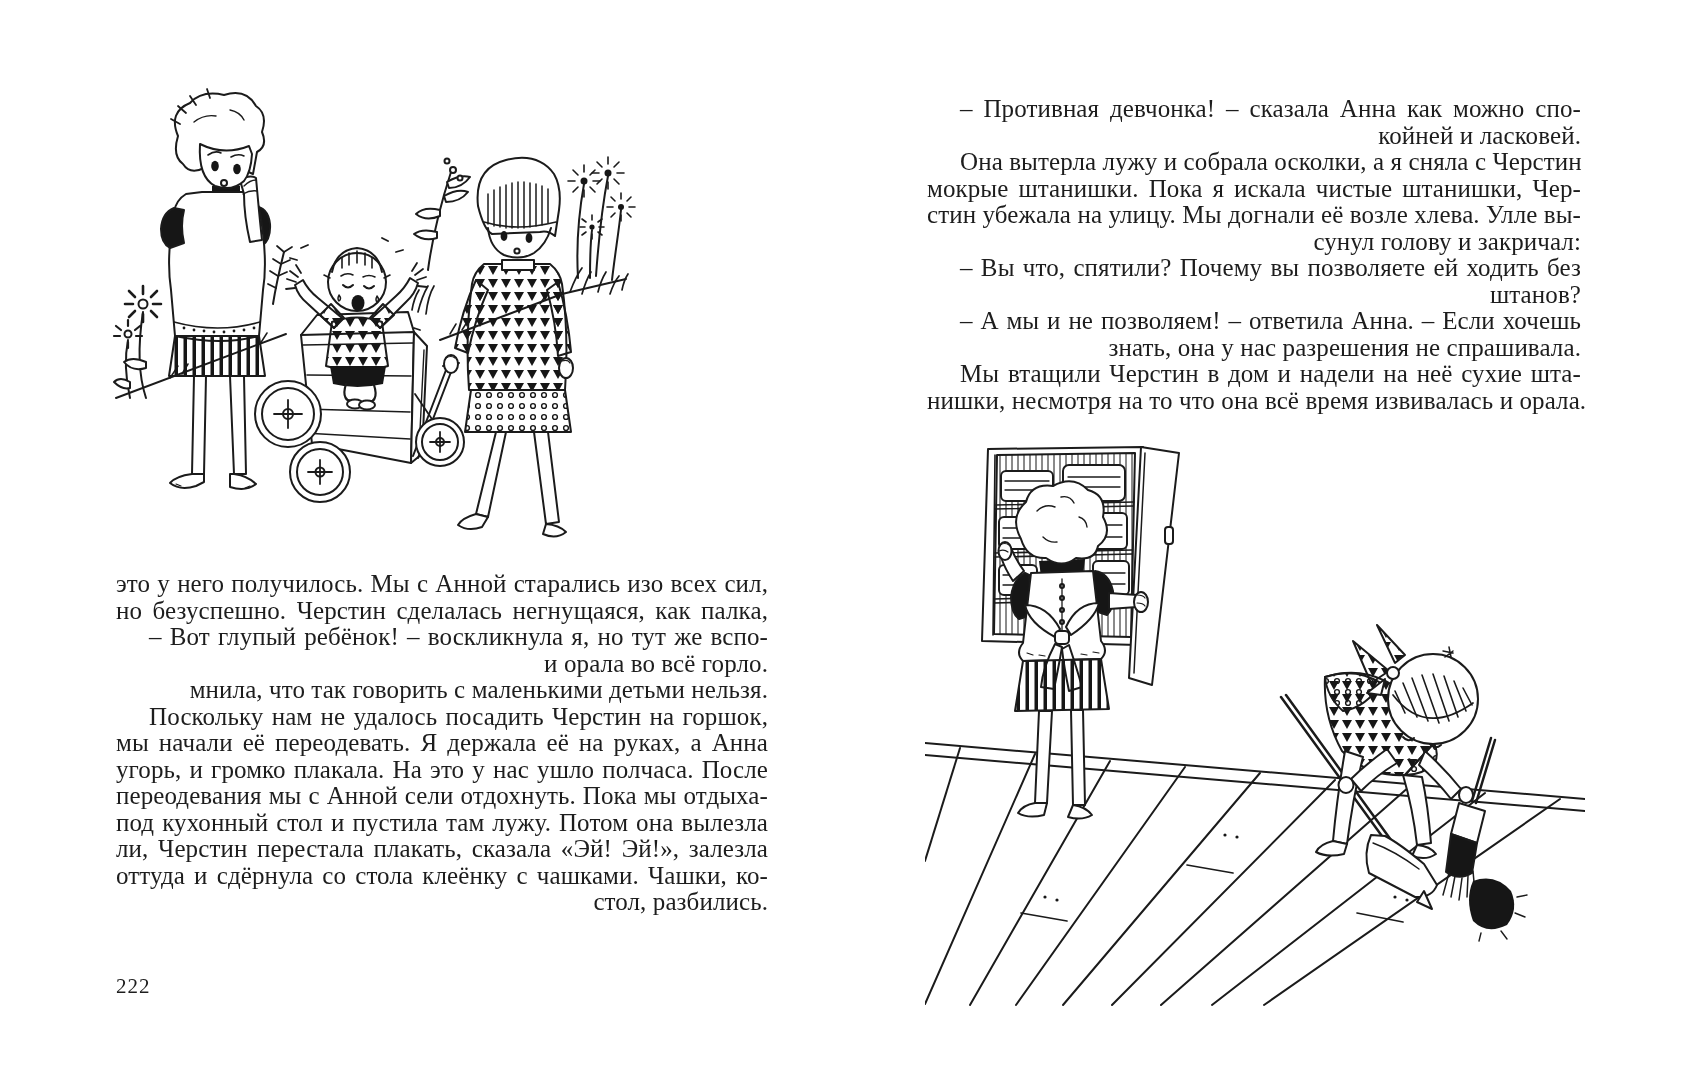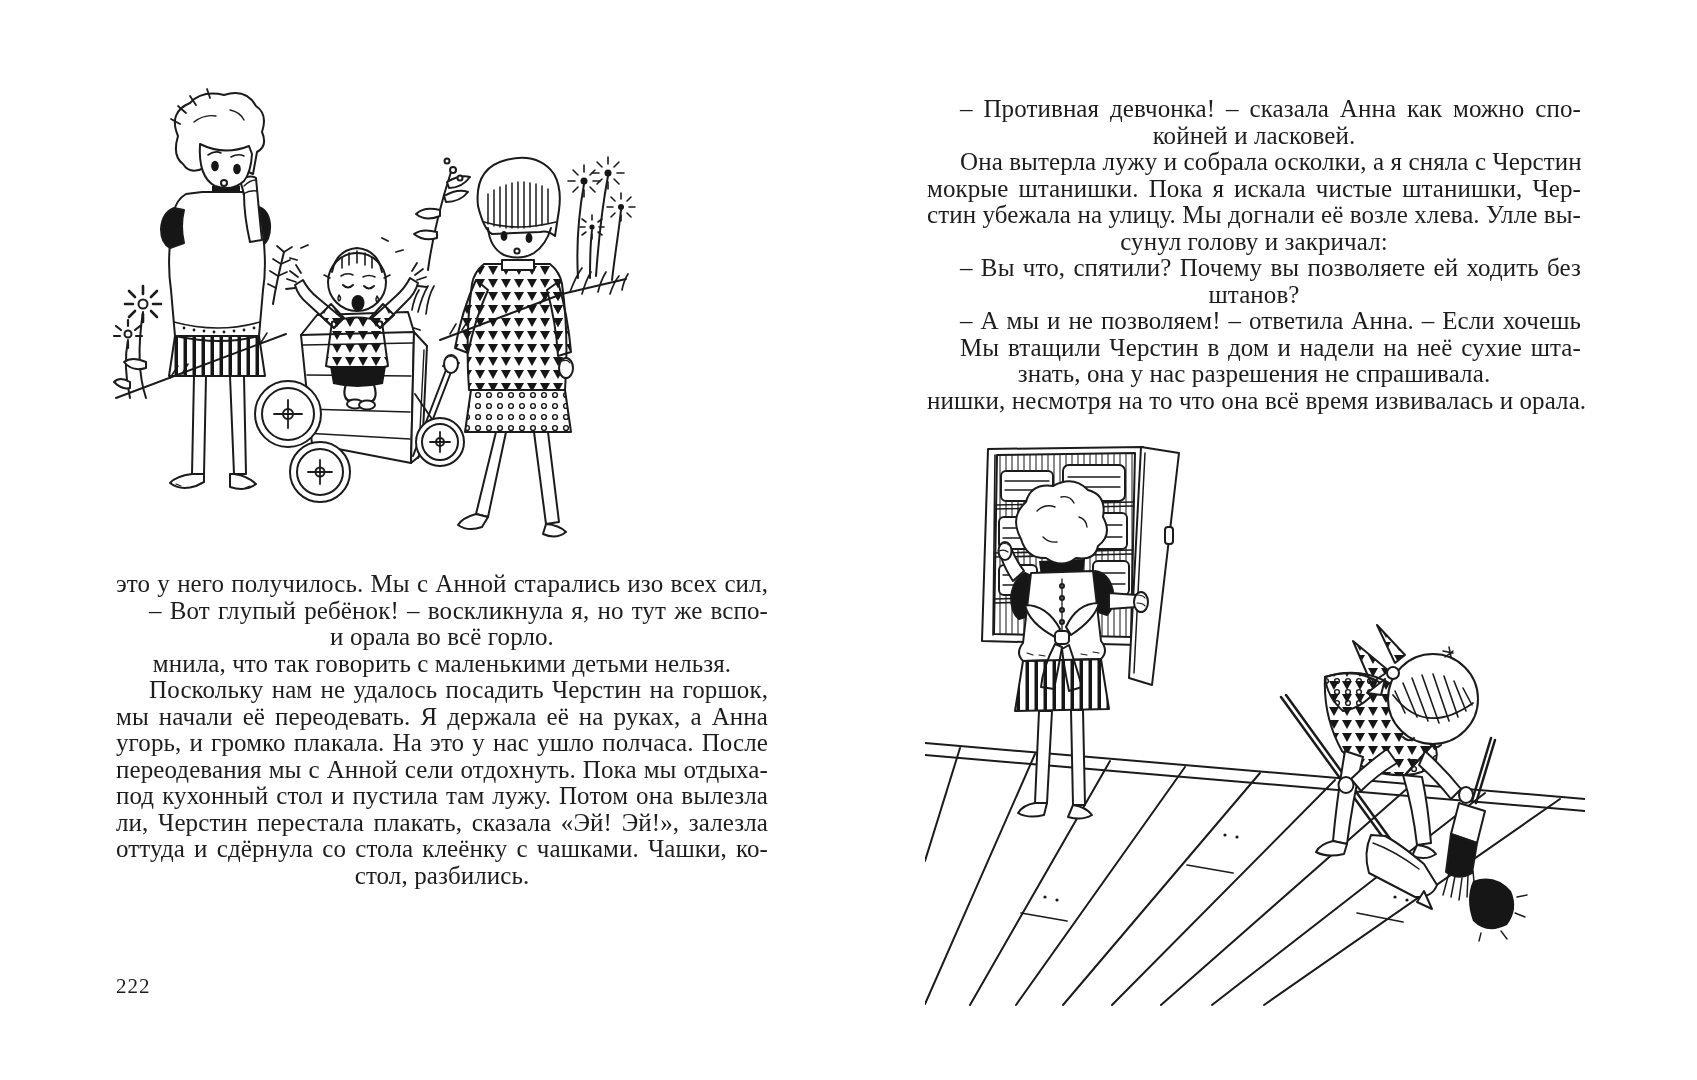--- a/index.html
+++ b/index.html
@@ -1,21 +1,21 @@
 <!DOCTYPE html>
 <html><head>
 <meta charset="utf-8">
 <style>
   html,body{margin:0;padding:0;background:#fff;}
   .stage{position:relative;width:1697px;height:1080px;background:#ffffff;overflow:hidden;
          font-family:"Liberation Serif","DejaVu Serif",serif;color:#1d1d1d;}
   .text-col{position:absolute;font-size:25px;line-height:26.5px;letter-spacing:0.1px;}
   .left-col{left:116px;top:571px;width:652px;}
   .right-col{left:927px;top:96px;width:654px;}
-  .ln{white-space:nowrap;height:26.5px;text-align:center;}
+  .ln{white-space:nowrap;height:26.5px;text-align:right;}
   .ln.j{text-align:justify;text-align-last:justify;}
   .ln.ind{padding-left:33px;}
   .page-number{position:absolute;left:116px;top:974px;width:652px;text-align:left;
                font-size:21px;letter-spacing:1px;}
   .illus{position:absolute;}
   .illus-left{left:110px;top:82px;width:655px;height:465px;}
   .illus-right{left:925px;top:445px;width:660px;height:570px;}
 </style>
 </head>
 <body>
@@ -192,20 +192,21 @@
       </g>
 
       <g>
         <path d="M180 176 l7 2 M198 163 l-7 3 M286 170 l7 -2 M272 156 l6 3 M304 246 l6 2" stroke-width="1.8"></path>
       </g>
     </g>
   </svg>
 
   <div class="text-col left-col">
       <div class="ln j">это у него получилось. Мы с Анной старались изо всех сил,</div>
+      <div class="ln j">но безуспешно. Черстин сделалась негнущаяся, как палка,</div>
       <div class="ln j ind">– Вот глупый ребёнок! – воскликнула я, но тут же вспо-</div>
       <div class="ln">и орала во всё горло.</div>
       <div class="ln">мнила, что так говорить с маленькими детьми нельзя.</div>
       <div class="ln j ind">Поскольку нам не удалось посадить Черстин на горшок,</div>
       <div class="ln j">мы начали её переодевать. Я держала её на руках, а Анна</div>
       <div class="ln j">угорь, и громко плакала. На это у нас ушло полчаса. После</div>
       <div class="ln j">переодевания мы с Анной сели отдохнуть. Пока мы отдыха-</div>
       <div class="ln j">под кухонный стол и пустила там лужу. Потом она вылезла</div>
       <div class="ln j">ли, Черстин перестала плакать, сказала «Эй! Эй!», залезла</div>
       <div class="ln j">оттуда и сдёрнула со стола клеёнку с чашками. Чашки, ко-</div>
@@ -217,22 +218,22 @@
   <div class="text-col right-col">
       <div class="ln j ind">– Противная девчонка! – сказала Анна как можно спо-</div>
       <div class="ln">койней и ласковей.</div>
       <div class="ln j ind">Она вытерла лужу и собрала осколки, а я сняла с Черстин</div>
       <div class="ln j">мокрые штанишки. Пока я искала чистые штанишки, Чер-</div>
       <div class="ln j">стин убежала на улицу. Мы догнали её возле хлева. Улле вы-</div>
       <div class="ln">сунул голову и закричал:</div>
       <div class="ln j ind">– Вы что, спятили? Почему вы позволяете ей ходить без</div>
       <div class="ln">штанов?</div>
       <div class="ln j ind">– А мы и не позволяем! – ответила Анна. – Если хочешь</div>
+      <div class="ln">знать, она у нас разрешения не спрашивала.</div>
       <div class="ln j ind">Мы втащили Черстин в дом и надели на неё сухие шта-</div>
-      <div class="ln">знать, она у нас разрешения не спрашивала.</div>
       <div class="ln">нишки, несмотря на то что она всё время извивалась и орала.</div>
     </div>
 
   <svg class="illus illus-right" viewBox="0 0 660 570" aria-hidden="true">
     <defs>
       <pattern id="triR" width="13" height="13" patternUnits="userSpaceOnUse">
         <path d="M1 2 L11 2 L6 11 Z" fill="#161616" stroke="none"></path>
       </pattern>
       <pattern id="dotR" width="11" height="11" patternUnits="userSpaceOnUse">
         <circle cx="5" cy="5" r="2.4" fill="none" stroke="#161616" stroke-width="1.4"></circle>

